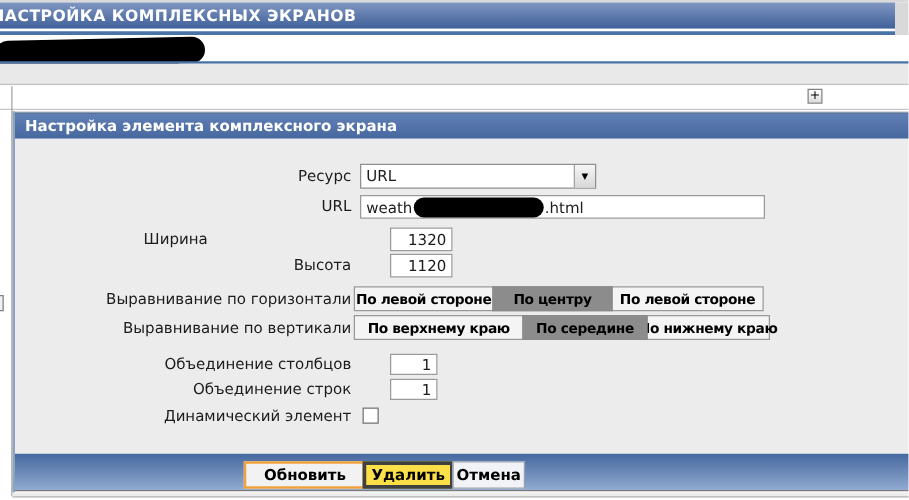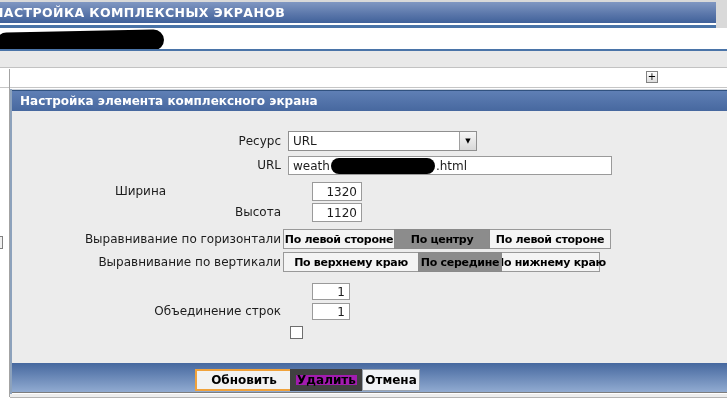--- a/index.html
+++ b/index.html
@@ -94,21 +94,21 @@
   .checkbox {
     position:absolute; left:290px; width:13px; height:13px; background:#fff;
     border:1px solid #6e6e6e; cursor:pointer;
   }
   
   .fbtn {
     position:absolute; height:22px; font-size:12px; font-weight:bold; color:#000;
     display:flex; align-items:center; justify-content:center; cursor:pointer; white-space:nowrap;
   }
   .btn-update { left:195px; top:369px; width:98px; background:#f2f2f2; border:2px solid #f0a23c; }
-  .btn-delete { left:290px; top:369px; width:73px; background:#a21caf; border:6px solid #404040; }
+  .btn-delete { left:290px; top:369px; width:73px; background:#fde047; border:3px solid #404040; }
   .btn-cancel { left:362px; top:369px; width:58px; background:#f1f3f6; border:1px solid #9aa3ae; }
 </style>
 </head>
 <body>
 
 <div id="page">
 
   <div class="top-strip"></div>
   <div class="page-header">
     <div class="title">НАСТРОЙКА КОМПЛЕКСНЫХ ЭКРАНОВ</div>
@@ -152,29 +152,31 @@
   <div class="flabel" style="top:229px; line-height:20px;">Выравнивание по горизонтали</div>
   <div class="seg-group" style="top:229px;">
     <div class="seg" style="width:112px;">По левой стороне</div>
     <div class="seg selected" style="width:96px;">По центру</div>
     <div class="seg" style="width:122px;">По левой стороне</div>
   </div>
 
   <div class="flabel" style="top:252px; line-height:20px;">Выравнивание по вертикали</div>
   <div class="seg-group" style="top:252px;">
     <div class="seg" style="width:136px;">По верхнему краю</div>
-    <div class="seg selected" style="width:84px;">По середине</div>
+    <div class="seg selected" style="width:100px;">По середине</div>
     <div class="seg" style="width:99px;">По нижнему краю</div>
   </div>
 
+  <div class="flabel" style="top:283px; line-height:17px;">Объединение столбцов</div>
   <div class="txt-input num" style="top:283px; width:38px; height:17px;">1</div>
 
   <div class="flabel" style="top:303px; line-height:17px;">Объединение строк</div>
   <div class="txt-input num" style="top:303px; width:38px; height:17px;">1</div>
 
+  <div class="flabel" style="top:326px; line-height:14px;">Динамический элемент</div>
   <div class="checkbox" style="top:326px;"></div>
 
   <div class="dlg-footer"></div>
   <div class="fbtn btn-update">Обновить</div>
   <div class="fbtn btn-delete">Удалить</div>
   <div class="fbtn btn-cancel">Отмена</div>
 
   <div class="bottom-strip"></div>
 </div>
 

